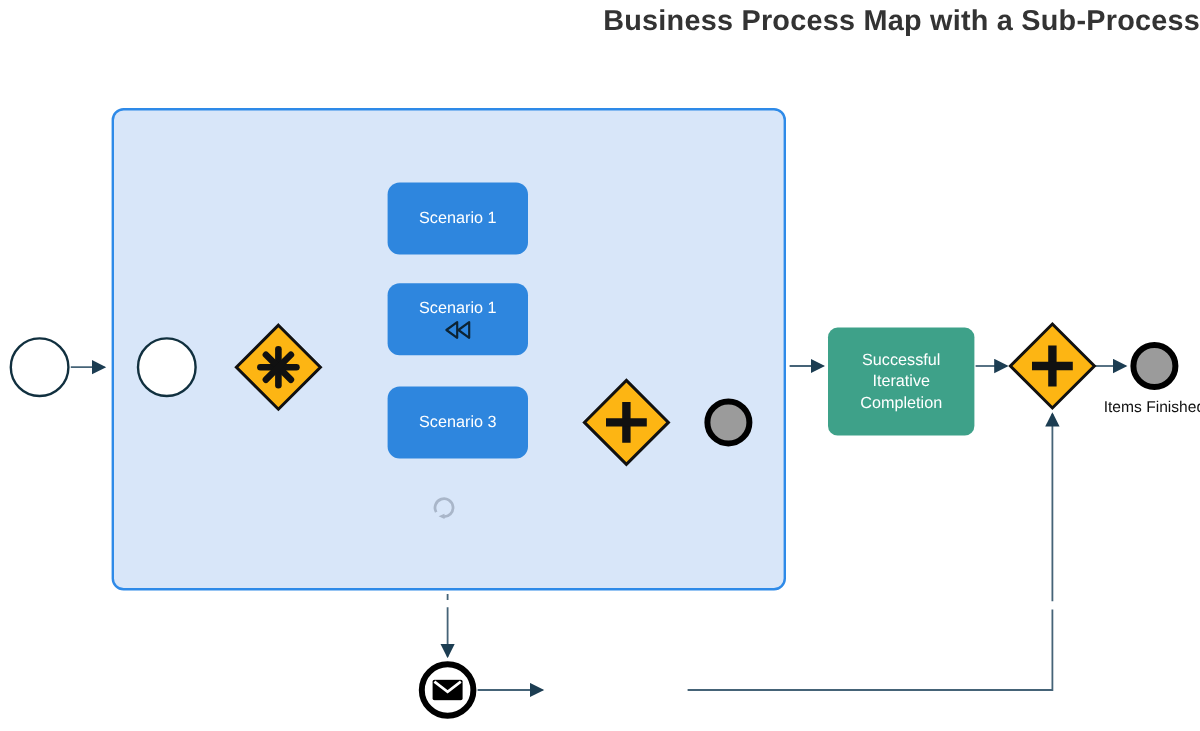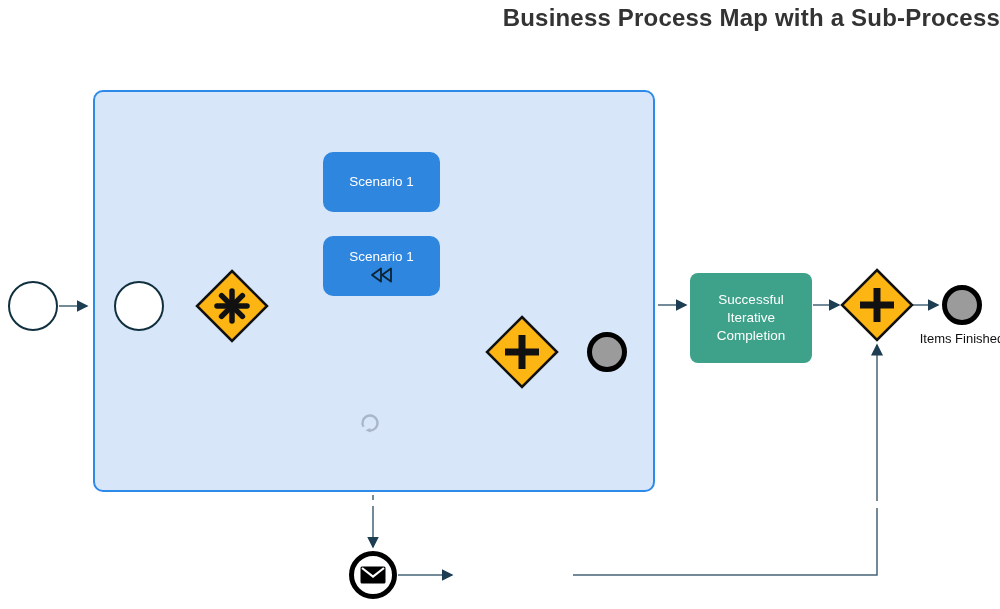--- a/index.html
+++ b/index.html
@@ -124,20 +124,23 @@
   </div>
 
   <div class="task" style="left:323px;top:236px;">
     <span>Scenario 1</span>
     <svg class="marker" width="24" height="16" viewBox="0 0 24 16">
       <polygon points="11,1.5 11,14.5 2,8" fill="none" stroke="#0c2333" stroke-width="1.8" stroke-linejoin="round"></polygon>
       <polygon points="21,1.5 21,14.5 12,8" fill="none" stroke="#0c2333" stroke-width="1.8" stroke-linejoin="round"></polygon>
     </svg>
   </div>
 
+  <div class="task" style="left:323px;top:322px;">
+    <span>Scenario 3</span>
+  </div>
 
   <div class="task-success">
     <span>Successful Iterative Completion</span>
   </div>
 
 
   <div class="end-label">Items Finished</div>
 
 </div>
 

